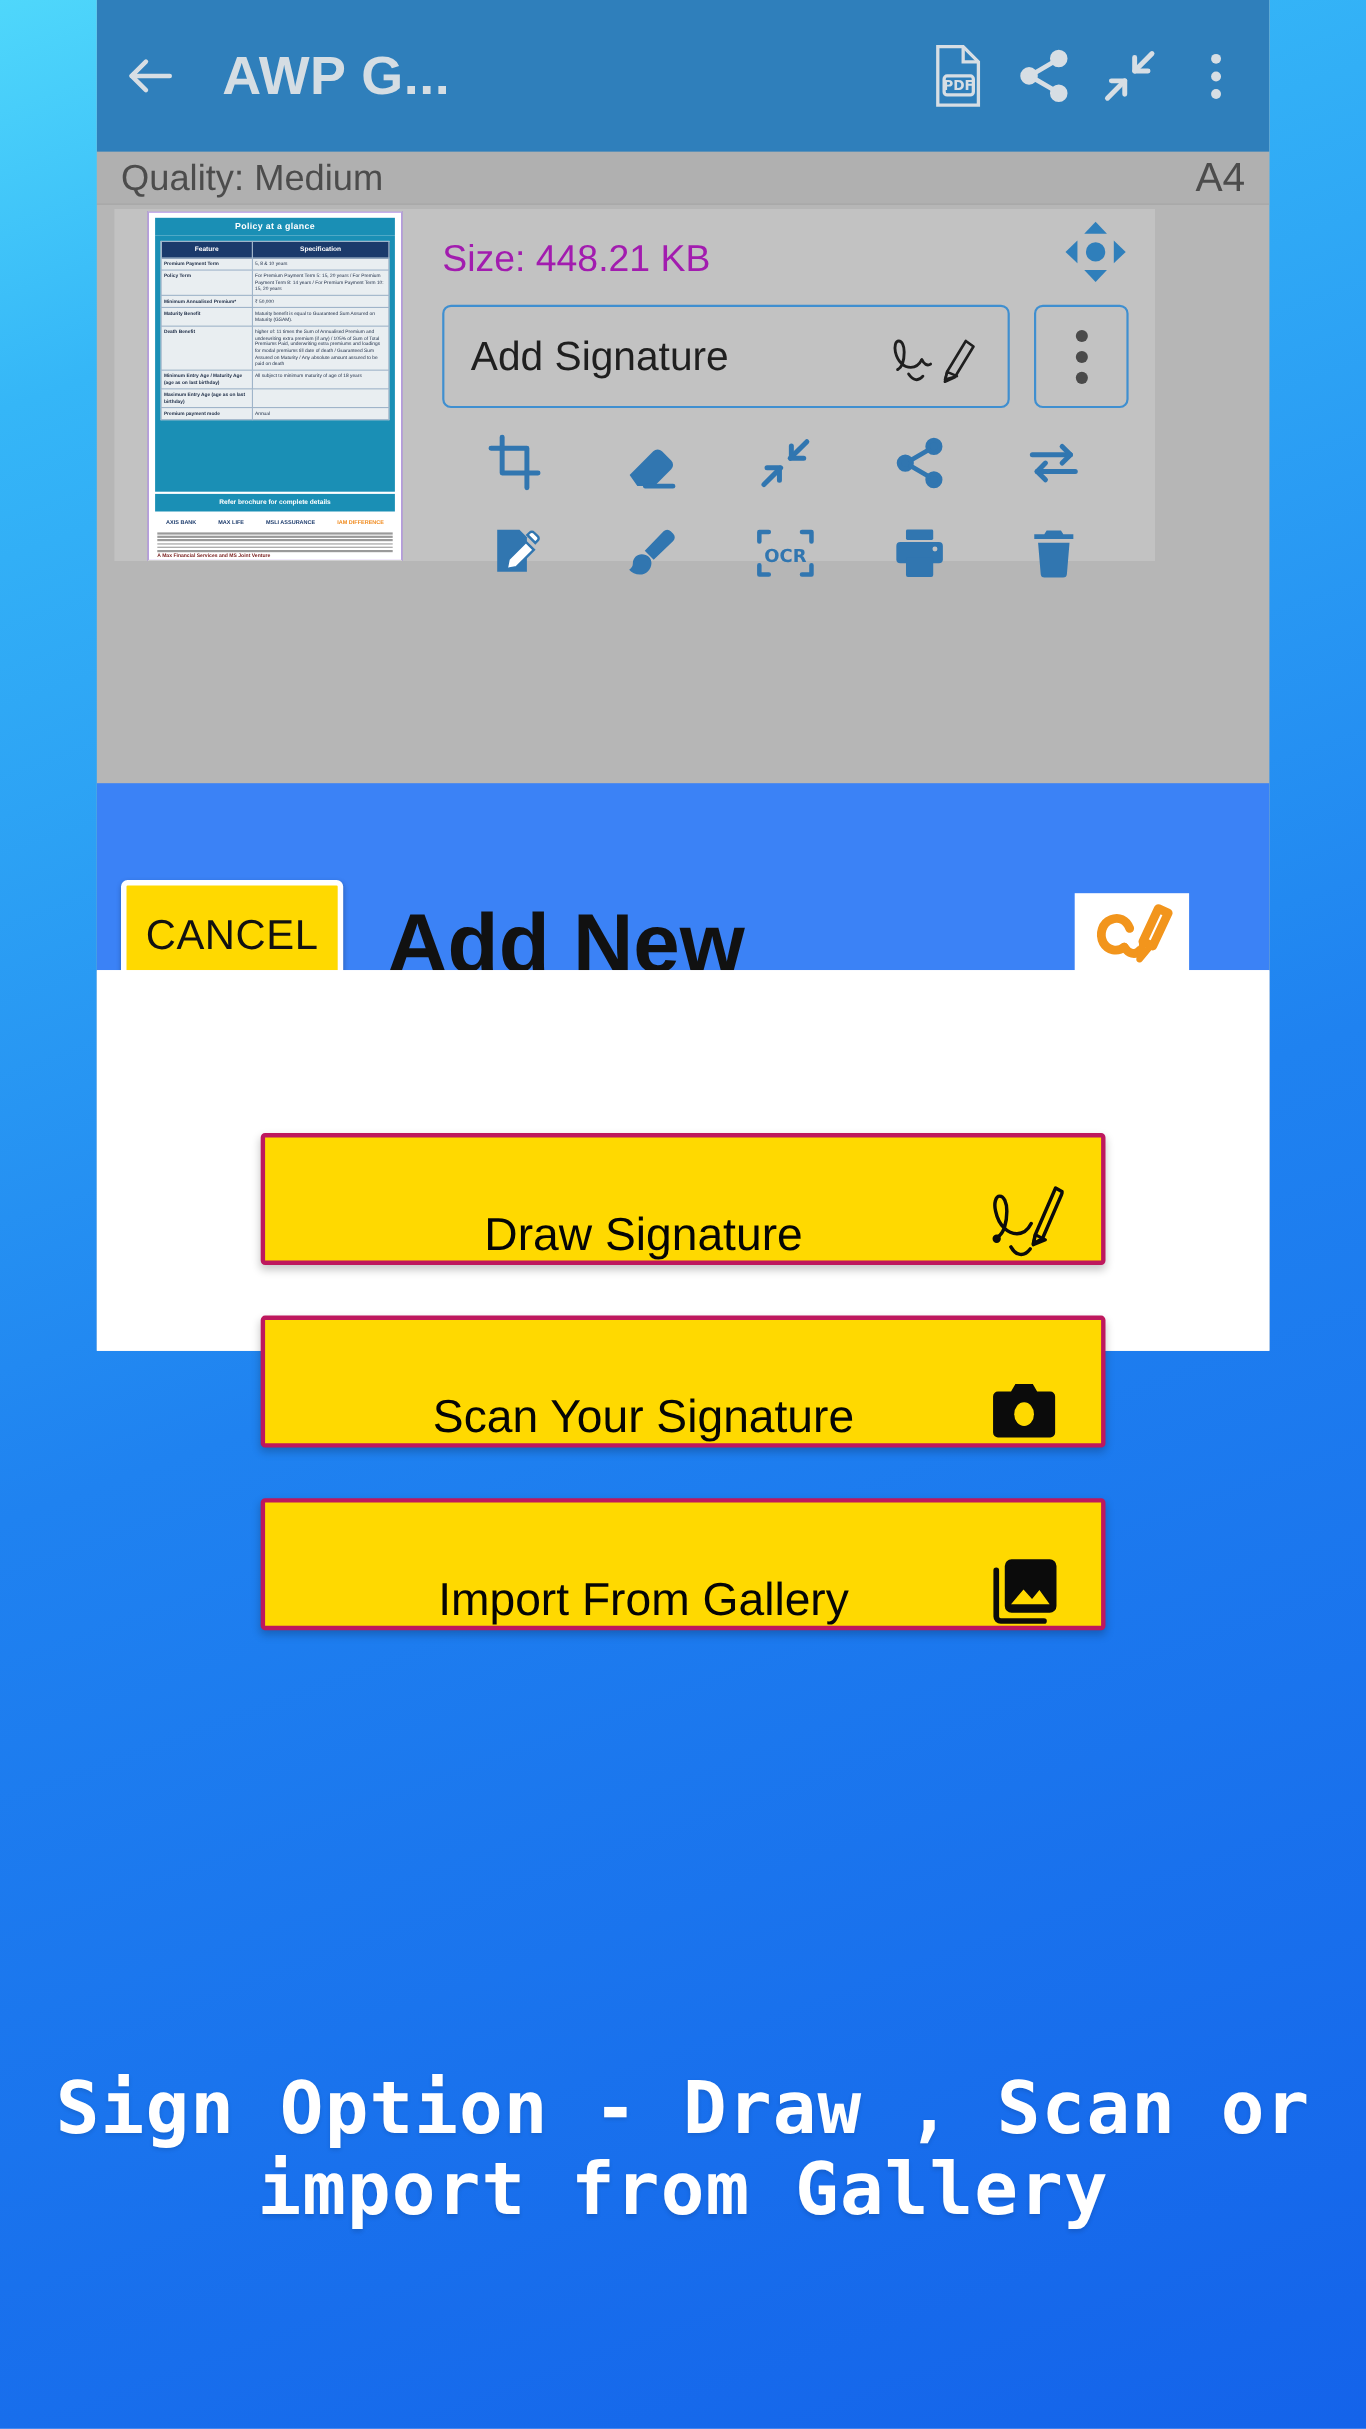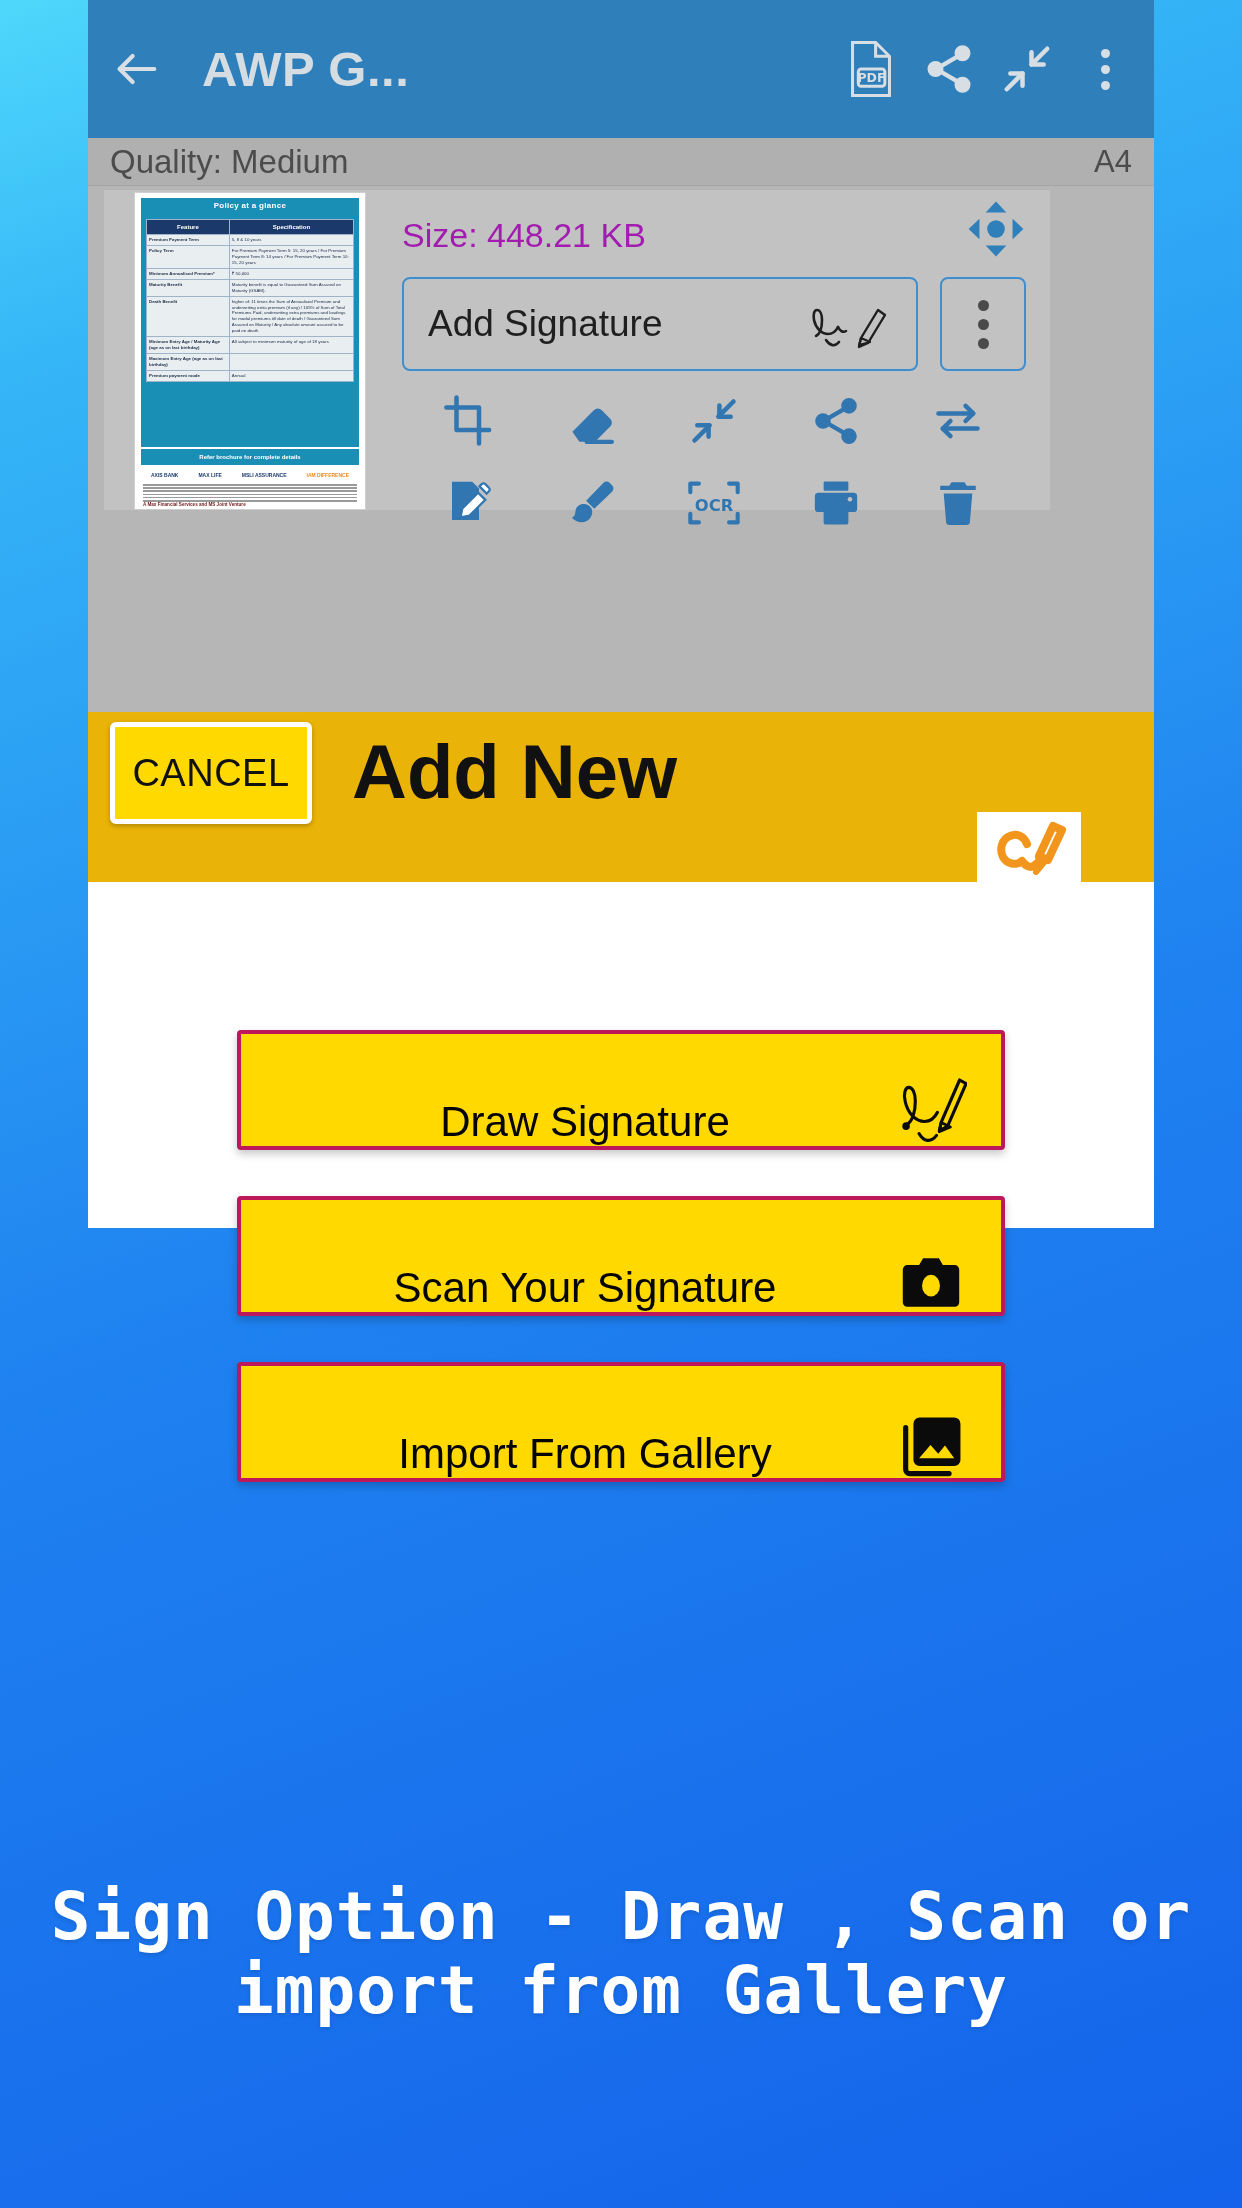--- a/index.html
+++ b/index.html
@@ -29,21 +29,21 @@
   .dots { display:flex; flex-direction:column; gap:7px; align-items:center; }
   .dots i { width:9px; height:9px; border-radius:50%; background:#d7dee4; display:block; }
 
   
   #qualitybar {
     position:absolute; left:0; top:138px; width:100%; height:48px;
     background:#b0b0b0; display:flex; align-items:center; padding:0 22px;
     border-bottom:1px solid #a5a5a5;
   }
   #quality-label { color:#4c4c4c; font-size:33px; }
-  #page-size { color:#4c4c4c; font-size:31px; margin-left:auto; }
+  #page-size { color:#4c4c4c; font-size:37px; margin-left:auto; }
 
   
   #doccard {
     position:absolute; left:16px; top:190px; width:946px; height:320px;
     background:#c2c2c2; display:flex;
   }
   #thumb-wrap {
     width:232px; height:318px; margin-left:30px; margin-top:2px;
     background:#6d28d9; border:1px solid #cfcfcf; position:relative; overflow:hidden;
     flex:0 0 auto;
@@ -85,22 +85,22 @@
     display:flex; align-items:center; justify-content:center; cursor:pointer;
   }
   .dots-dark { display:flex; flex-direction:column; gap:8px; align-items:center; }
   .dots-dark i { width:11px; height:11px; border-radius:50%; background:#4a4a4a; display:block; }
 
   .toolrow { display:flex; justify-content:space-between; padding:0 28px; margin-top:18px; }
   .toolbtn { width:80px; height:64px; display:flex; align-items:center; justify-content:center; cursor:pointer; }
 
   
   #addnew-strip {
-    position:absolute; left:0; top:712px; width:100%; height:190px; background:#eab308;
-    display:flex; align-items:flex-start; padding-left:22px; padding-top:10px;
+    position:absolute; left:0; top:712px; width:100%; height:190px; background:#3b82f6;
+    display:flex; align-items:flex-end; padding-left:22px; padding-top:10px;
   }
   #cancel-button {
     width:202px; height:102px; background:#ffd900; border:5px solid #fff; border-radius:6px;
     display:flex; align-items:center; justify-content:center; cursor:pointer;
     box-shadow:0 2px 5px rgba(0,0,0,.25);
   }
   #cancel-label { font-size:38px; color:#111; letter-spacing:.5px; }
   #addnew-title { font-size:76px; font-weight:700; color:#111; margin-left:40px; margin-top:6px; }
 
   #sig-badge {

